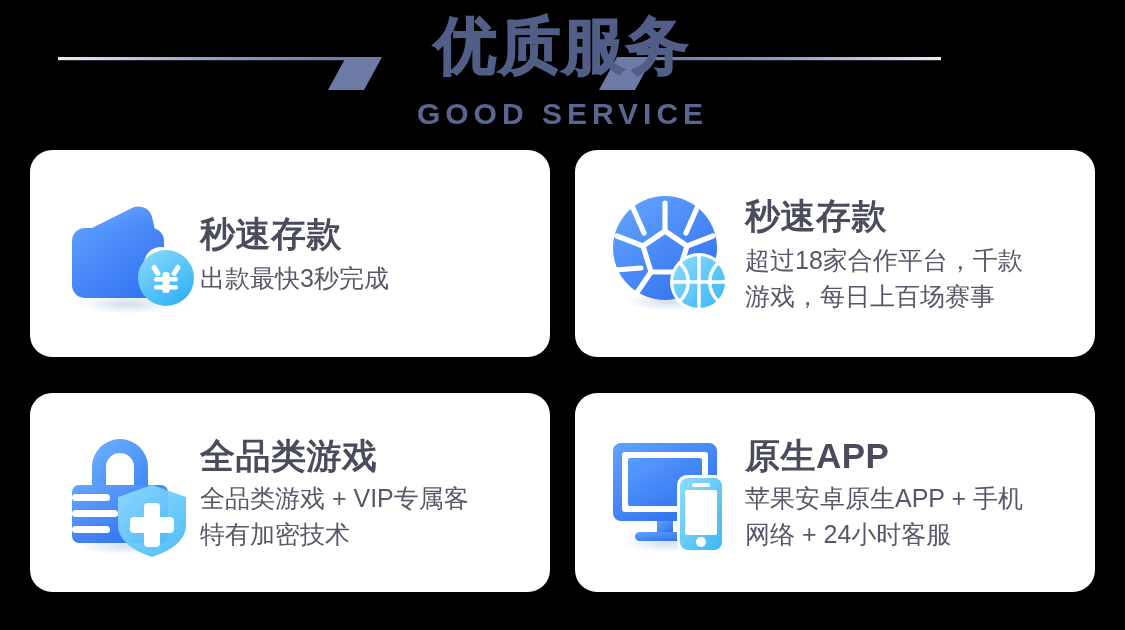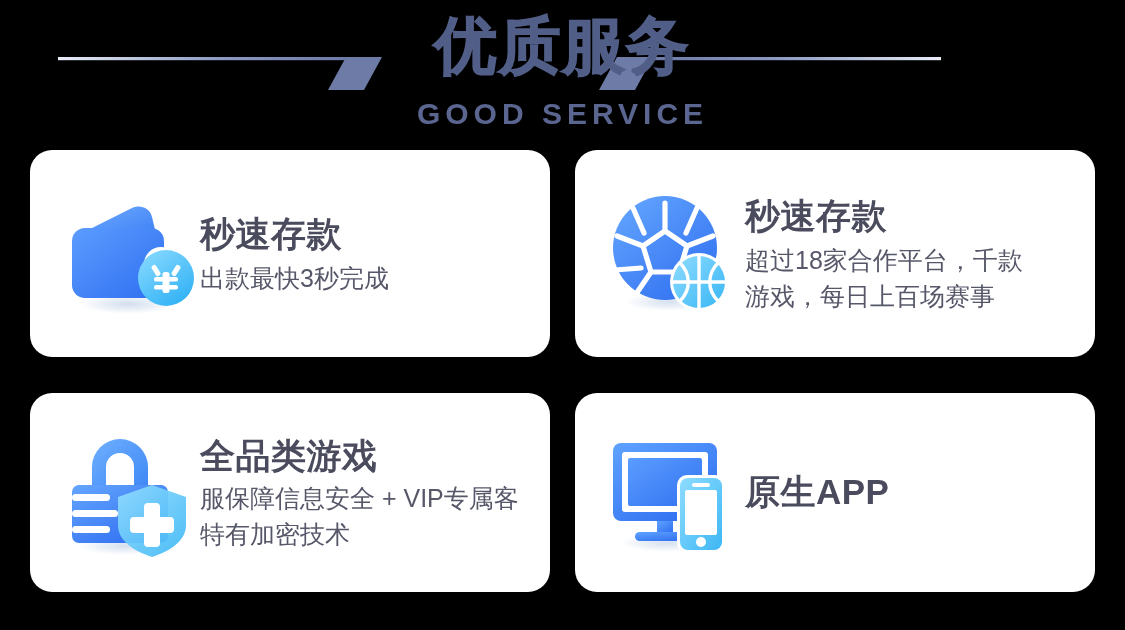--- a/index.html
+++ b/index.html
@@ -281,21 +281,21 @@
         <path d="M94 60 L128 72 L128 100 C128 116 112 126 94 132 C76 126 60 116 60 100 L60 72 Z" fill="url(#shieldG)" opacity="0.93"></path>
         <g fill="#ffffff">
           <rect x="86" y="78" width="16" height="44" rx="4"></rect>
           <rect x="72" y="92" width="44" height="16" rx="4"></rect>
         </g>
       </svg>
     </div>
     <div class="card-text">
       <div class="card-title">全品类游戏</div>
       <div class="card-desc">
-        <span class="ln">服保障信息安全 + VIP专属客</span>
+        <span class="ln">全品类游戏 + VIP专属客</span>
         <span class="ln">特有加密技术</span>
       </div>
     </div>
   </div>
 
   <div class="card">
     <div class="card-icon">
       <svg viewBox="0 0 136 136">
         <defs>
           <linearGradient id="monG" x1="0" y1="0" x2="0.8" y2="1">
@@ -324,17 +324,19 @@
         <rect x="74" y="50" width="48" height="78" rx="10" fill="#ffffff"></rect>
         <rect x="77" y="53" width="42" height="72" rx="8" fill="url(#phoneG)"></rect>
         <rect x="82" y="65" width="32" height="45" rx="2" fill="#ffffff"></rect>
         <rect x="89" y="58" width="18" height="4" rx="2" fill="#ffffff"></rect>
         <circle cx="98" cy="117" r="5" fill="#ffffff"></circle>
       </svg>
     </div>
     <div class="card-text">
       <div class="card-title">原生APP</div>
       <div class="card-desc">
+        <span class="ln">苹果安卓原生APP + 手机</span>
+        <span class="ln">网络 + 24小时客服</span>
       </div>
     </div>
   </div>
 
 </div>
 
 </body></html>

